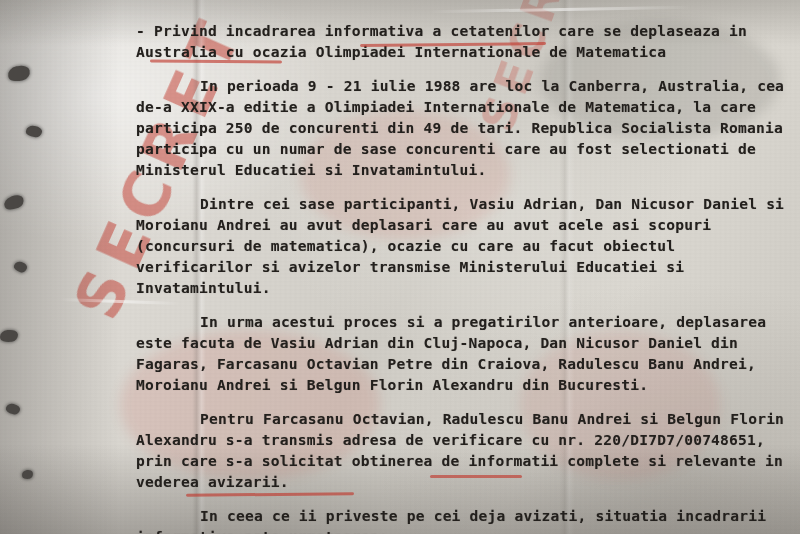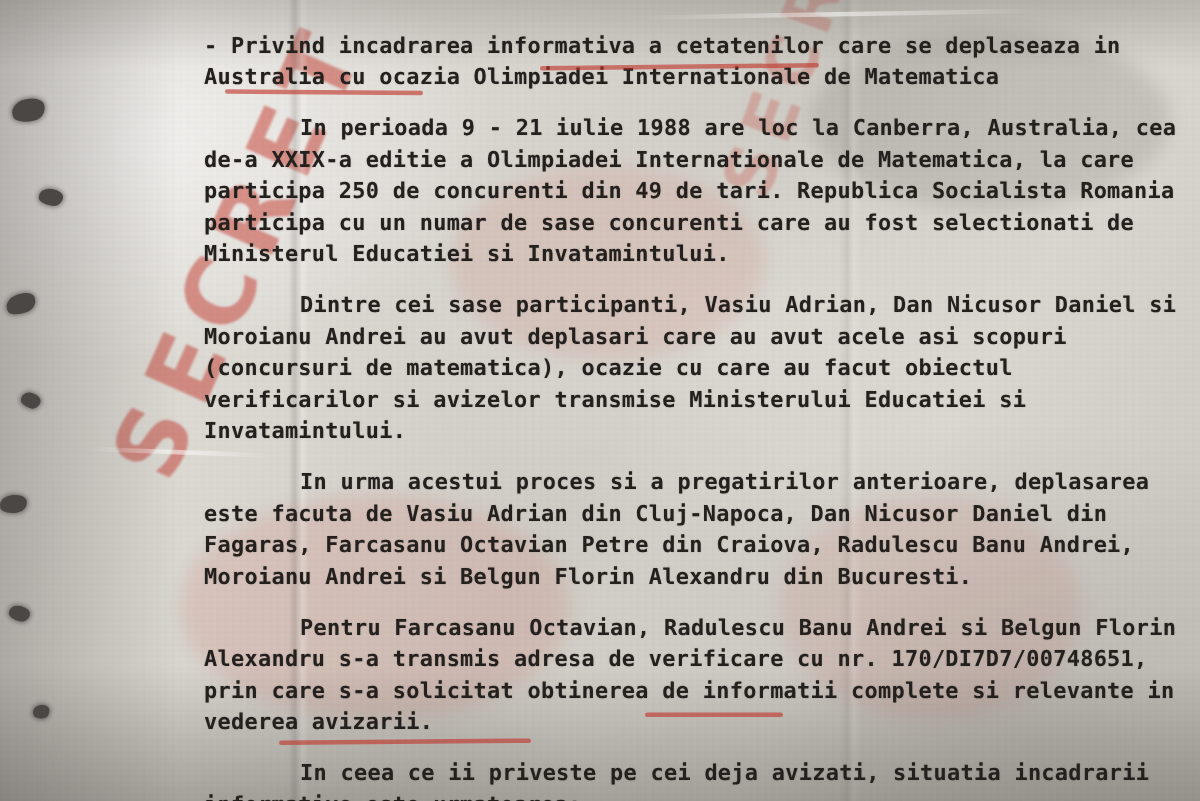--- a/index.html
+++ b/index.html
@@ -188,21 +188,21 @@
   <div class="tear t4"></div>
   <div class="tear t5"></div>
   <div class="tear t6"></div>
   <div class="tear t7"></div>
 
   <div class="doc">
     <p>- Privind incadrarea informativa a cetatenilor care se deplaseaza in Australia cu ocazia Olimpiadei Internationale de Matematica</p>
     <p class="indent">In perioada 9 - 21 iulie 1988 are loc la Canberra, Australia, cea de-a XXIX-a editie a Olimpiadei Internationale de Matematica, la care participa 250 de concurenti din 49 de tari. Republica Socialista Romania participa cu un numar de sase concurenti care au fost selectionati de Ministerul Educatiei si Invatamintului.</p>
     <p class="indent">Dintre cei sase participanti, Vasiu Adrian, Dan Nicusor Daniel si Moroianu Andrei au avut deplasari care au avut acele asi scopuri (concursuri de matematica), ocazie cu care au facut obiectul verificarilor si avizelor transmise Ministerului Educatiei si Invatamintului.</p>
     <p class="indent">In urma acestui proces si a pregatirilor anterioare, deplasarea este facuta de Vasiu Adrian din Cluj-Napoca, Dan Nicusor Daniel din Fagaras, Farcasanu Octavian Petre din Craiova, Radulescu Banu Andrei, Moroianu Andrei si Belgun Florin Alexandru din Bucuresti.</p>
-    <p class="indent">Pentru Farcasanu Octavian, Radulescu Banu Andrei si Belgun Florin Alexandru s-a transmis adresa de verificare cu nr. 170/DI7D7/00748651, prin care s-a solicitat obtinerea de informatii complete si relevante in vederea avizarii.</p>
+    <p class="indent">Pentru Farcasanu Octavian, Radulescu Banu Andrei si Belgun Florin Alexandru s-a transmis adresa de verificare cu nr. 220/DI7D7/00748651, prin care s-a solicitat obtinerea de informatii complete si relevante in vederea avizarii.</p>
     <p class="indent">In ceea ce ii priveste pe cei deja avizati, situatia incadrarii informative este urmatoarea:</p>
   </div>
 
   <div class="ink u1"></div>
   <div class="ink u2"></div>
   <div class="ink u3"></div>
   <div class="ink u4"></div>
 
   <div class="scratch s1"></div>
   <div class="scratch s2"></div>

